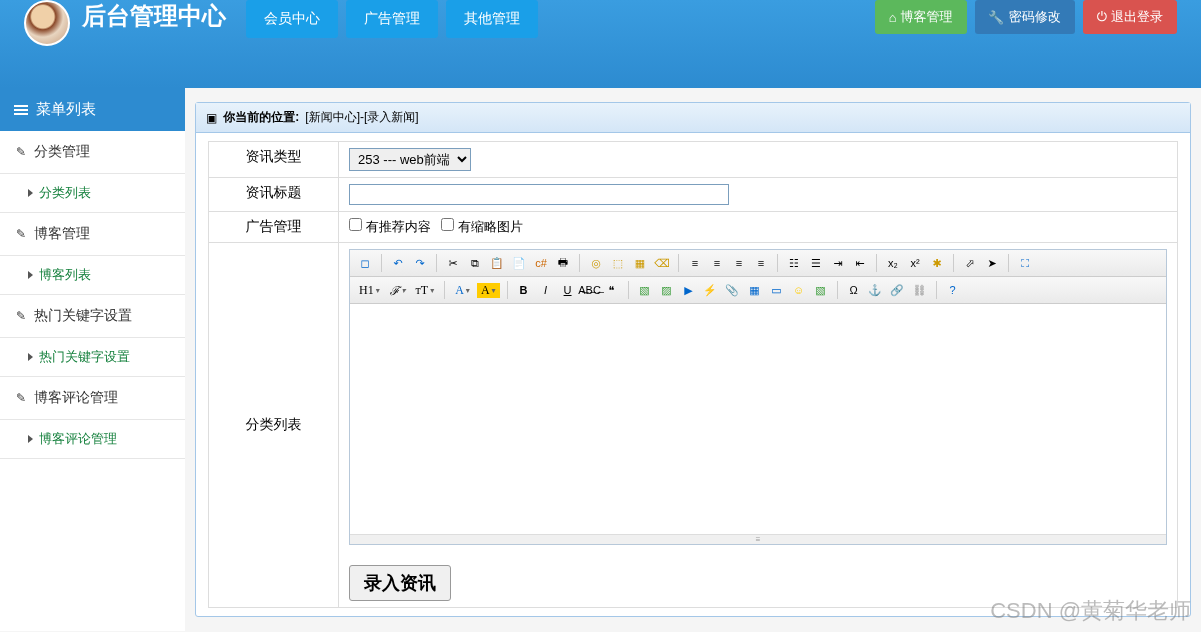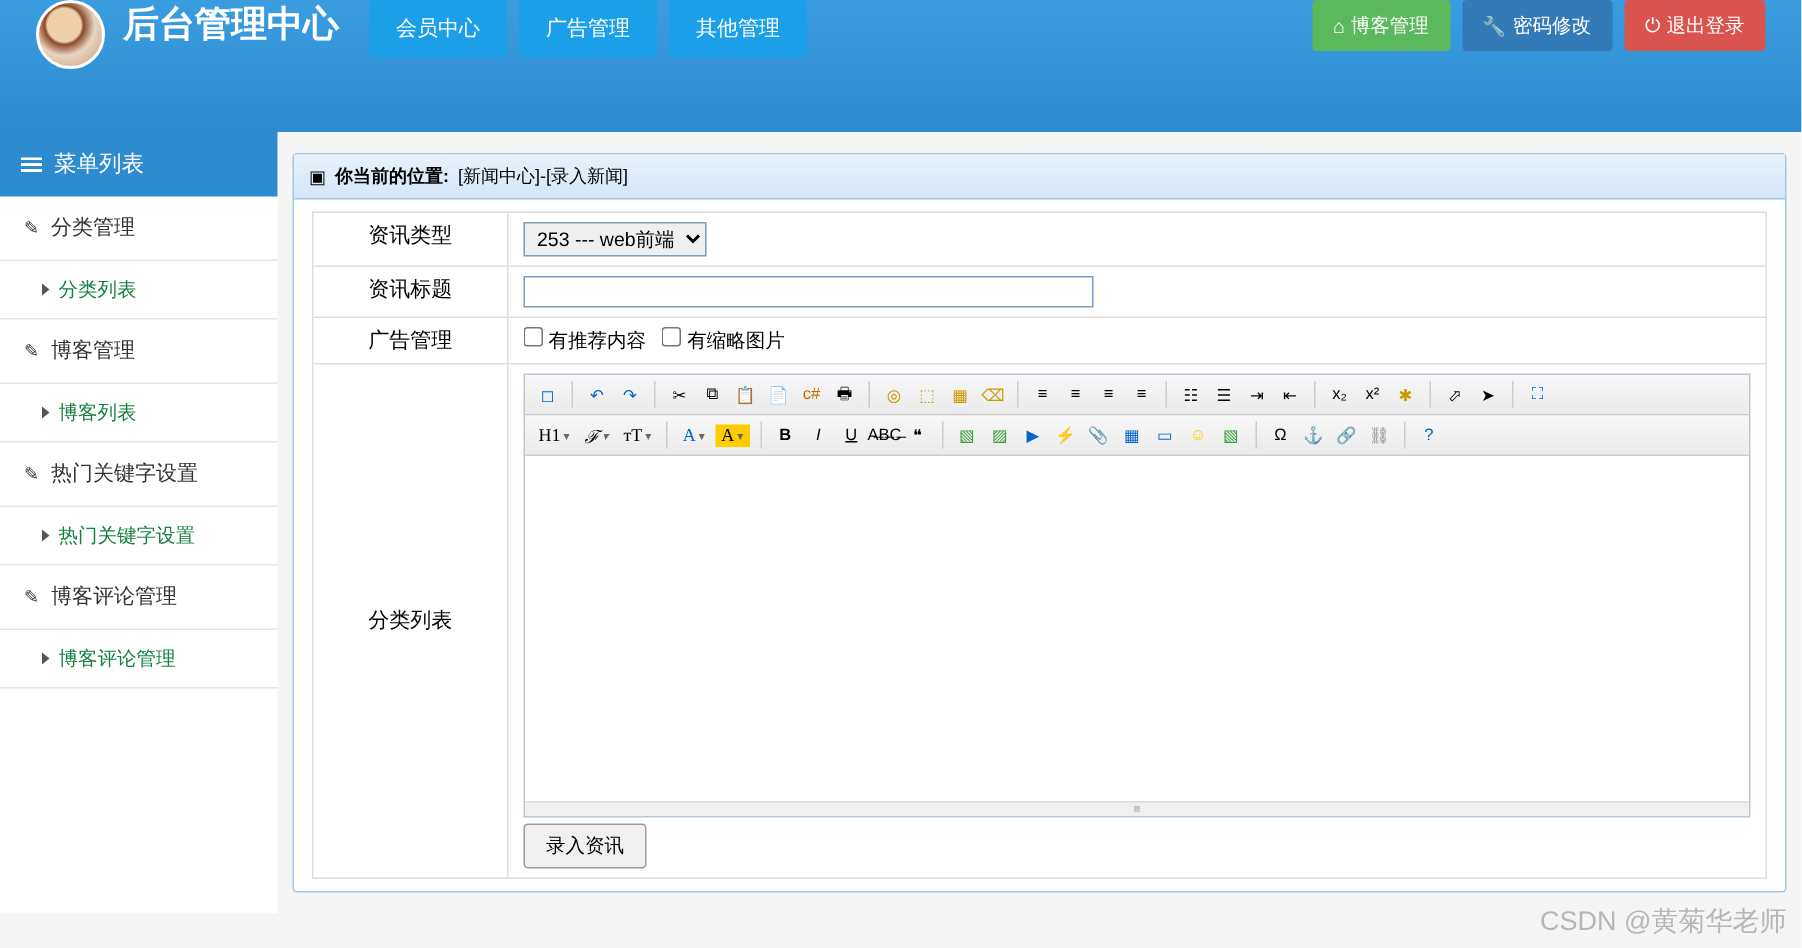--- a/index.html
+++ b/index.html
@@ -32,22 +32,22 @@
 select, input[type=text], input[type=date] { border: 1px solid #7b9ebd; padding: 2px 4px; font-size: 13px; }
 input[type=text] { width: 380px; }
 .editor-wrap { border: 1px solid #b7c8d9; }
 .toolbar { background: linear-gradient(#f8f8f8, #eaeaea); border-bottom: 1px solid #ccc; padding: 4px 6px; display: flex; flex-wrap: wrap; gap: 4px; align-items: center; }
 .tb-sep { width: 1px; height: 18px; background: #ccc; margin: 0 3px; }
 .tb-ico { width: 18px; height: 18px; display: inline-flex; align-items: center; justify-content: center; font-size: 11px; cursor: pointer; border-radius: 2px; }
 .tb-txt { font-size: 12px; padding: 0 3px; cursor: pointer; display: inline-flex; align-items: center; font-family: Liberation Serif, serif; }
 .tb-dd::after { content: "▾"; font-size: 8px; margin-left: 2px; color: #666; }
 .ed-body { height: 230px; background: #fff; }
 .ed-resize { height: 10px; background: #f0f0f0; border-top: 1px solid #ddd; text-align: center; font-size: 8px; color: #999; cursor: ns-resize; }
-.submit-btn { margin-top: 4px; padding: 5px 14px; border: 1px solid #999; background: #f0f0f0; border-radius: 3px; cursor: pointer; font-size: 13px; }
-.watermark { position: fixed; right: 10px; bottom: 6px; color: rgba(120,120,120,0.5); font-size: 18px; pointer-events: none; }
+.submit-btn { margin-top: 20px; padding: 5px 14px; border: 1px solid #999; background: #f0f0f0; border-radius: 3px; cursor: pointer; font-size: 18px; font-weight: bold; }
+.watermark { position: fixed; right: 10px; bottom: 6px; color: rgba(120,120,120,0.5); font-size: 22px; pointer-events: none; }
 .ic-list { display:inline-block; width:14px; height:10px; background: repeating-linear-gradient(#fff, #fff 2px, transparent 2px, transparent 4px); }
 .ic-edit { font-size: 12px; }
 </style>
 </head>
 <body>
 
 <div class="header">
   <div class="avatar"></div>
   <div class="title">后台管理中心</div>
   <button class="nav-btn">会员中心</button>

